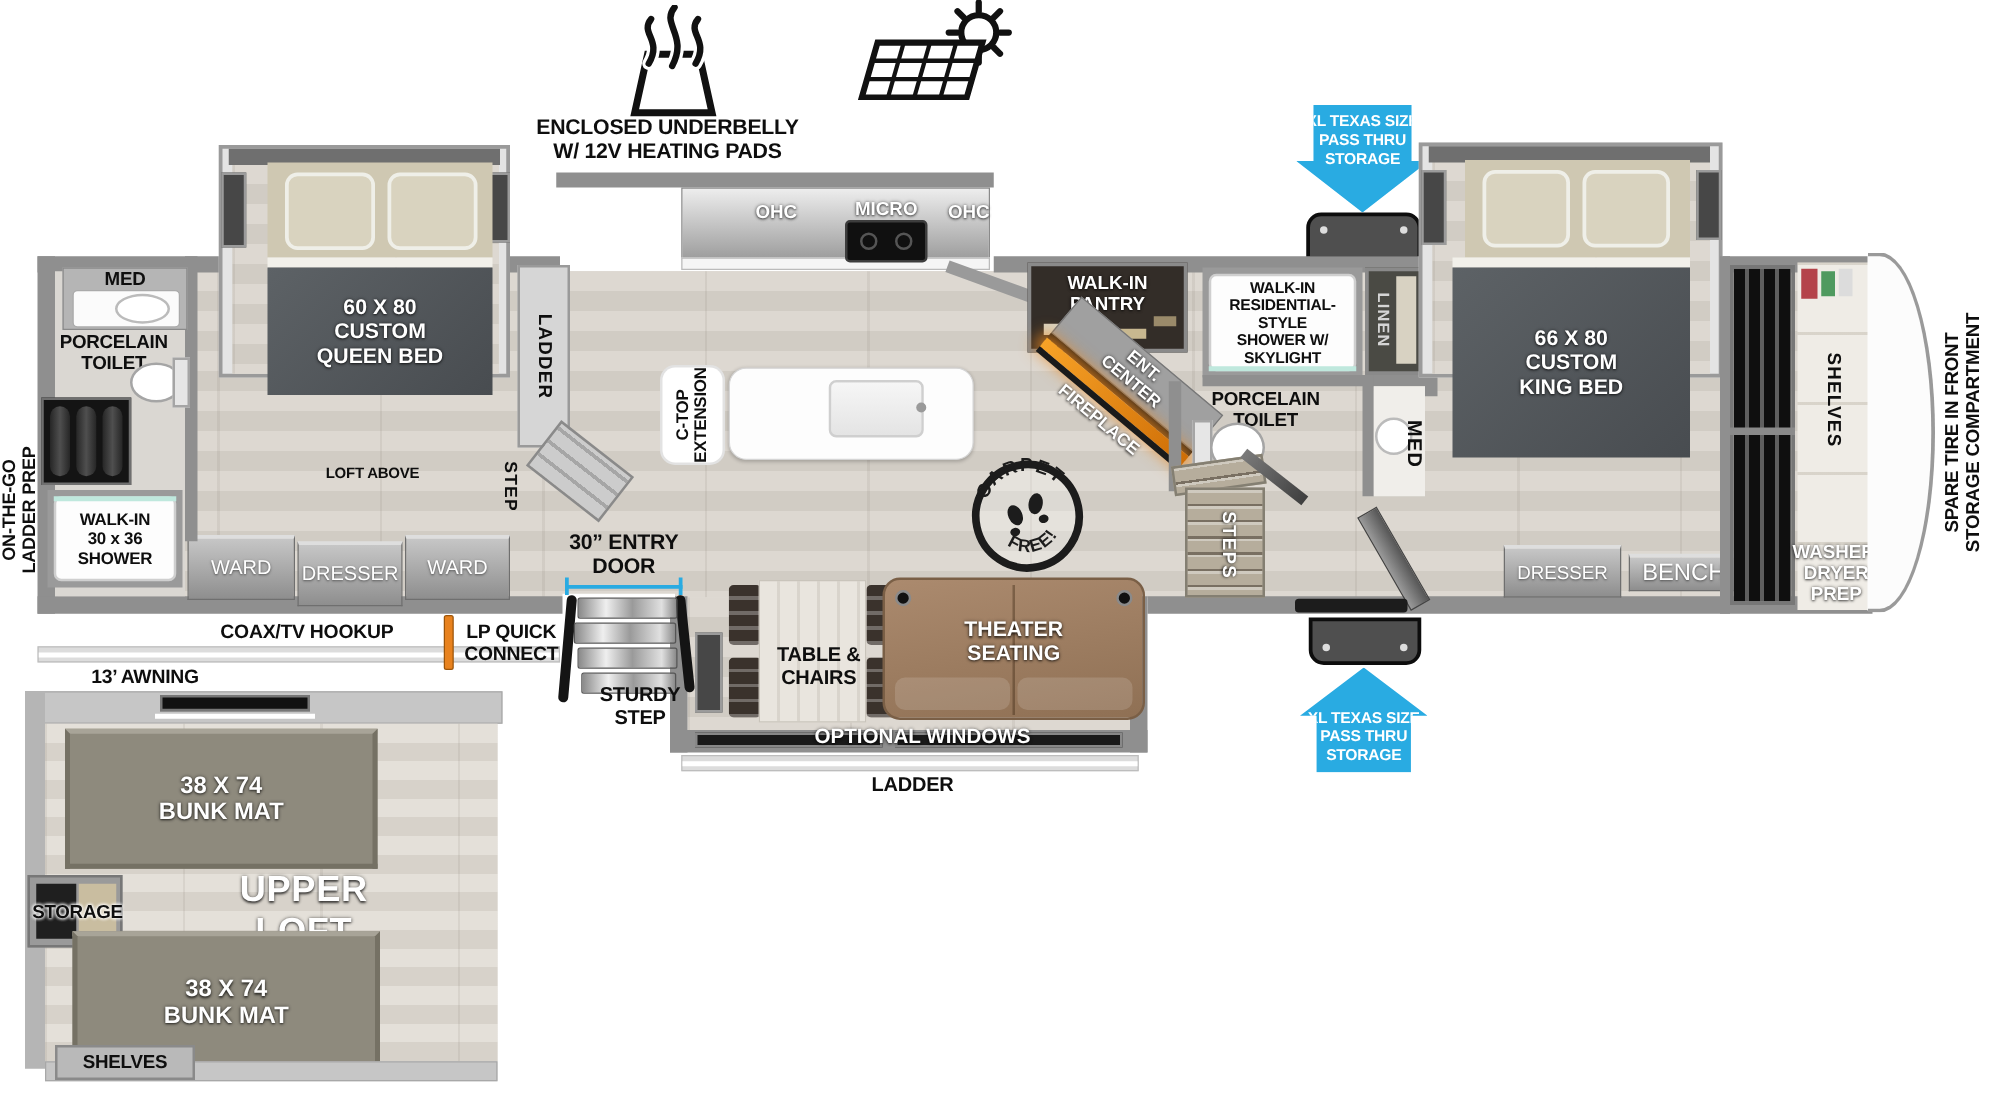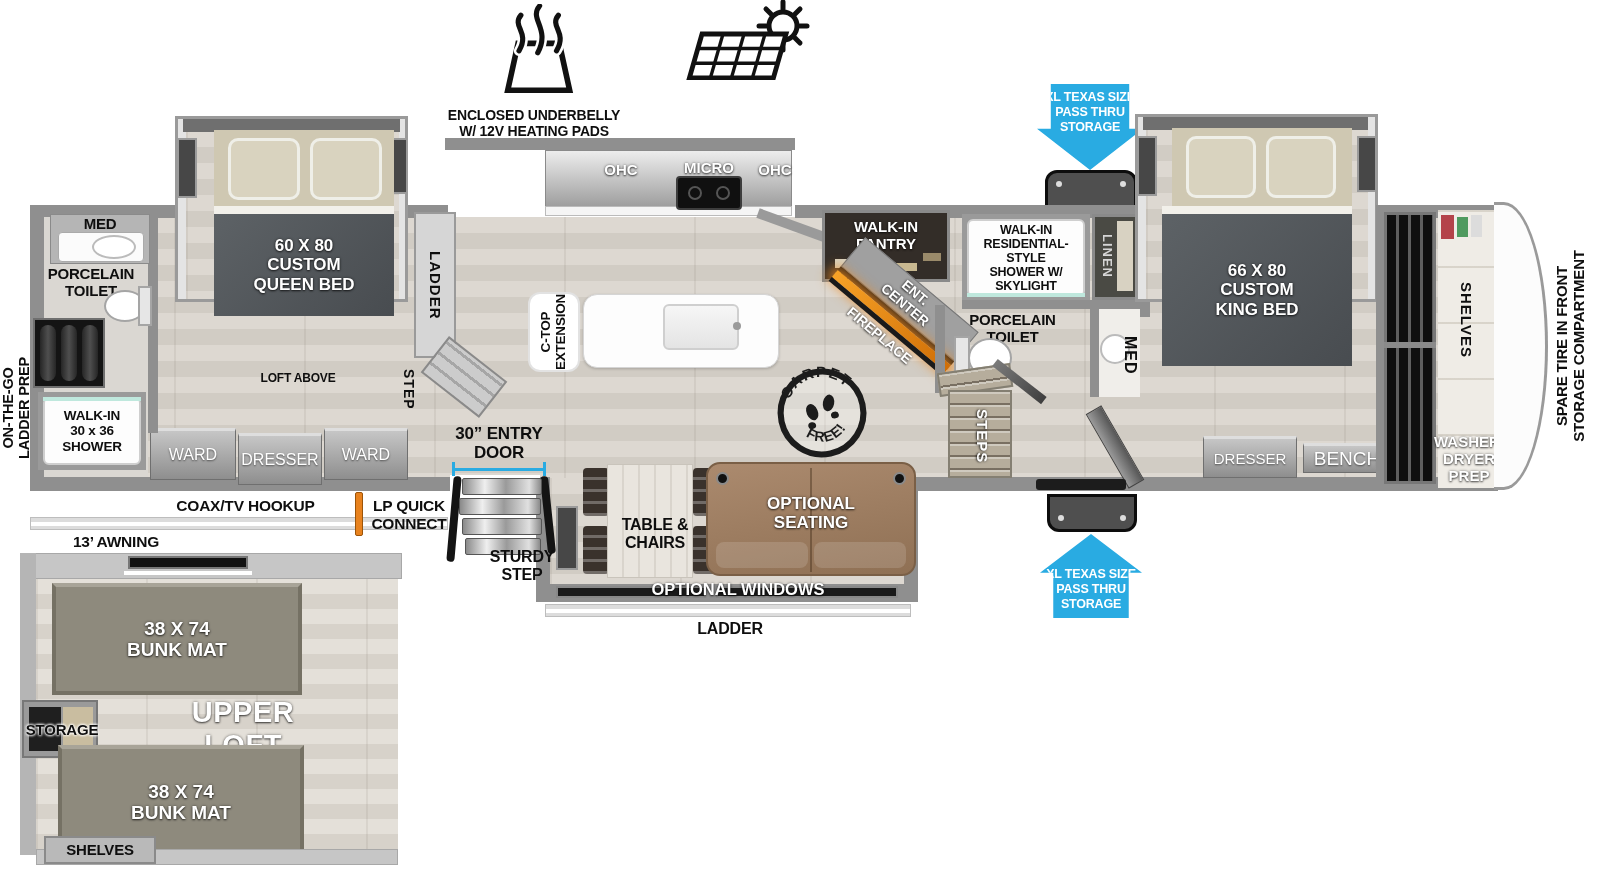--- a/index.html
+++ b/index.html
@@ -61,21 +61,21 @@
     <path d="M38,92 L104,92 L93,42 L49,42 Z" fill="none" stroke="#111" stroke-width="6"></path>
     <g fill="none" stroke-linecap="round">
       <path d="M52,12 C42,24 62,30 50,50" stroke="#fff" stroke-width="11"></path>
       <path d="M52,12 C42,24 62,30 50,50" stroke="#111" stroke-width="5.5"></path>
       <path d="M72,2 C60,16 84,26 70,52" stroke="#fff" stroke-width="11"></path>
       <path d="M72,2 C60,16 84,26 70,52" stroke="#111" stroke-width="5.5"></path>
       <path d="M92,12 C82,24 102,30 90,50" stroke="#fff" stroke-width="11"></path>
       <path d="M92,12 C82,24 102,30 90,50" stroke="#111" stroke-width="5.5"></path>
     </g>
   </svg>
-  <div class="lbl" style="left:415px;top:108px;width:238px;font-size:14px">ENCLOSED UNDERBELLY
+  <div class="lbl" style="left:415px;top:92px;width:238px;font-size:17px">ENCLOSED UNDERBELLY
 W/ 12V HEATING PADS</div>
 
   <svg class="a" style="left:686px;top:0px;width:126px;height:80px" viewBox="0 0 126 80">
     <g stroke="#111" stroke-width="5" stroke-linecap="round">
       <line x1="97" y1="2" x2="97" y2="9"></line>
         <line x1="97" y1="43" x2="97" y2="50"></line>
       <line x1="73" y1="26" x2="80" y2="26"></line>
         <line x1="114" y1="26" x2="121" y2="26"></line>
       <line x1="80" y1="9" x2="85" y2="14"></line>
         <line x1="109" y1="38" x2="114" y2="43"></line>
@@ -323,40 +323,40 @@
   <div class="lbl" style="left:585px;top:516px;width:140px;font-size:16px">TABLE &amp;
 CHAIRS</div>
 
   <div class="a" style="left:706px;top:462px;width:210px;height:114px;border-radius:14px;border:2px solid #7a5f46;
        background:linear-gradient(170deg,#ab8a6e,#8f7054)">
     <div class="a" style="left:102px;top:4px;width:2px;height:104px;background:rgba(60,40,20,.4)"></div>
     <div class="a" style="left:8px;top:8px;width:13px;height:13px;border-radius:50%;background:#111;border:2px solid #8a8a8a"></div>
     <div class="a" style="right:8px;top:8px;width:13px;height:13px;border-radius:50%;background:#111;border:2px solid #8a8a8a"></div>
     <div class="a" style="left:8px;bottom:6px;width:92px;height:26px;border-radius:8px;background:rgba(255,255,255,.14)"></div>
     <div class="a" style="right:8px;bottom:6px;width:92px;height:26px;border-radius:8px;background:rgba(255,255,255,.14)"></div>
-    <span class="wl" style="left:0;right:0;top:30px;font-size:17px">OPTIONAL
+    <span class="wl" style="left:0;right:0;top:30px;font-size:17px">THEATER
 SEATING</span>
   </div>
   <div class="wl" style="left:608px;top:580px;width:260px;font-size:16.5px;z-index:5">OPTIONAL WINDOWS</div>
   <div class="stripbar" style="left:545px;top:604px;width:366px;height:13px"></div>
   <div class="lbl" style="left:688px;top:620px;width:84px;font-size:16px">LADDER</div>
 
   <div class="a" style="left:450px;top:475px;width:90px;height:17px;background:#fff"></div>
   <div class="a" style="left:452px;top:468px;width:94px;height:3px;background:#29abe2"></div>
   <div class="a" style="left:452px;top:462px;width:3px;height:14px;background:#29abe2"></div>
   <div class="a" style="left:543px;top:462px;width:3px;height:14px;background:#29abe2"></div>
   <div class="lbl" style="left:428px;top:424px;width:142px;font-size:17px">30” ENTRY
 DOOR</div>
   <div class="rail" style="left:450px;top:476px;width:8px;height:86px;transform:rotate(5deg)"></div>
   <div class="rail" style="left:544px;top:476px;width:8px;height:78px;transform:rotate(-6deg)"></div>
   <div class="tread" style="left:462px;top:478px;width:80px"></div>
   <div class="tread" style="left:459px;top:498px;width:82px"></div>
   <div class="tread" style="left:462px;top:518px;width:80px"></div>
   <div class="tread" style="left:465px;top:538px;width:76px"></div>
-  <div class="lbl" style="left:472px;top:548px;width:100px;font-size:16px">STURDY
+  <div class="lbl" style="left:462px;top:548px;width:100px;font-size:16px">STURDY
 STEP</div>
 
   <div class="stripbar" style="left:30px;top:517px;width:418px;height:13px"></div>
   <div class="lbl" style="left:168px;top:497px;width:155px;font-size:15.5px">COAX/TV HOOKUP</div>
   <div class="a" style="left:355px;top:492px;width:8px;height:44px;background:#e8821e;border:1px solid #9c5408;border-radius:2px"></div>
   <div class="lbl" style="left:366px;top:497px;width:86px;font-size:15.5px">LP QUICK
 CONNECT</div>
   <div class="lbl" style="left:62px;top:533px;width:108px;font-size:15.5px">13’ AWNING</div>
 
   <div class="a" style="left:1047px;top:494px;width:90px;height:38px;background:#4f4f4f;border:3px solid #0d0d0d;border-radius:0 0 12px 12px">

